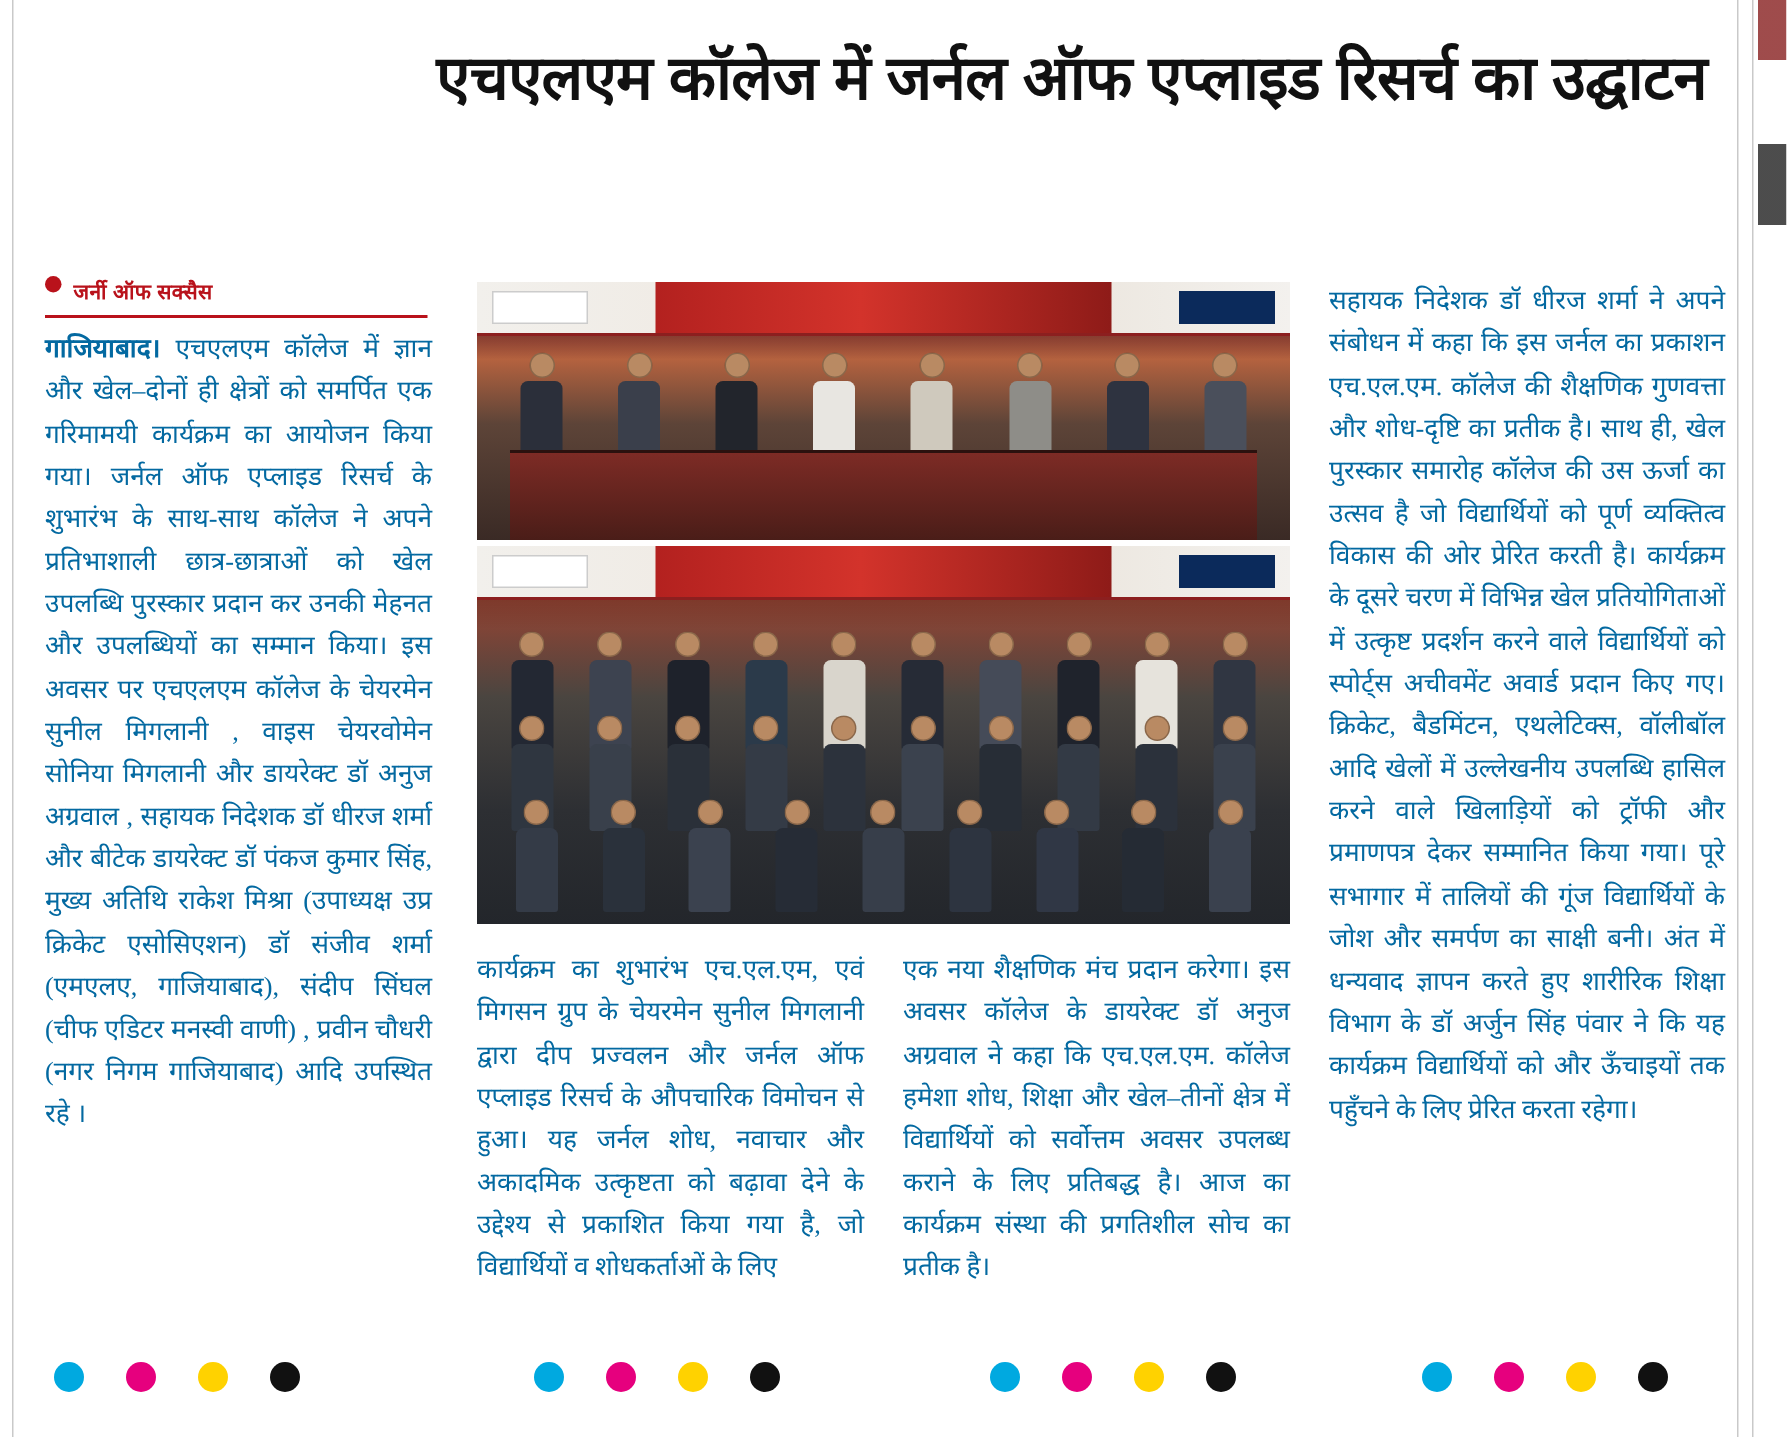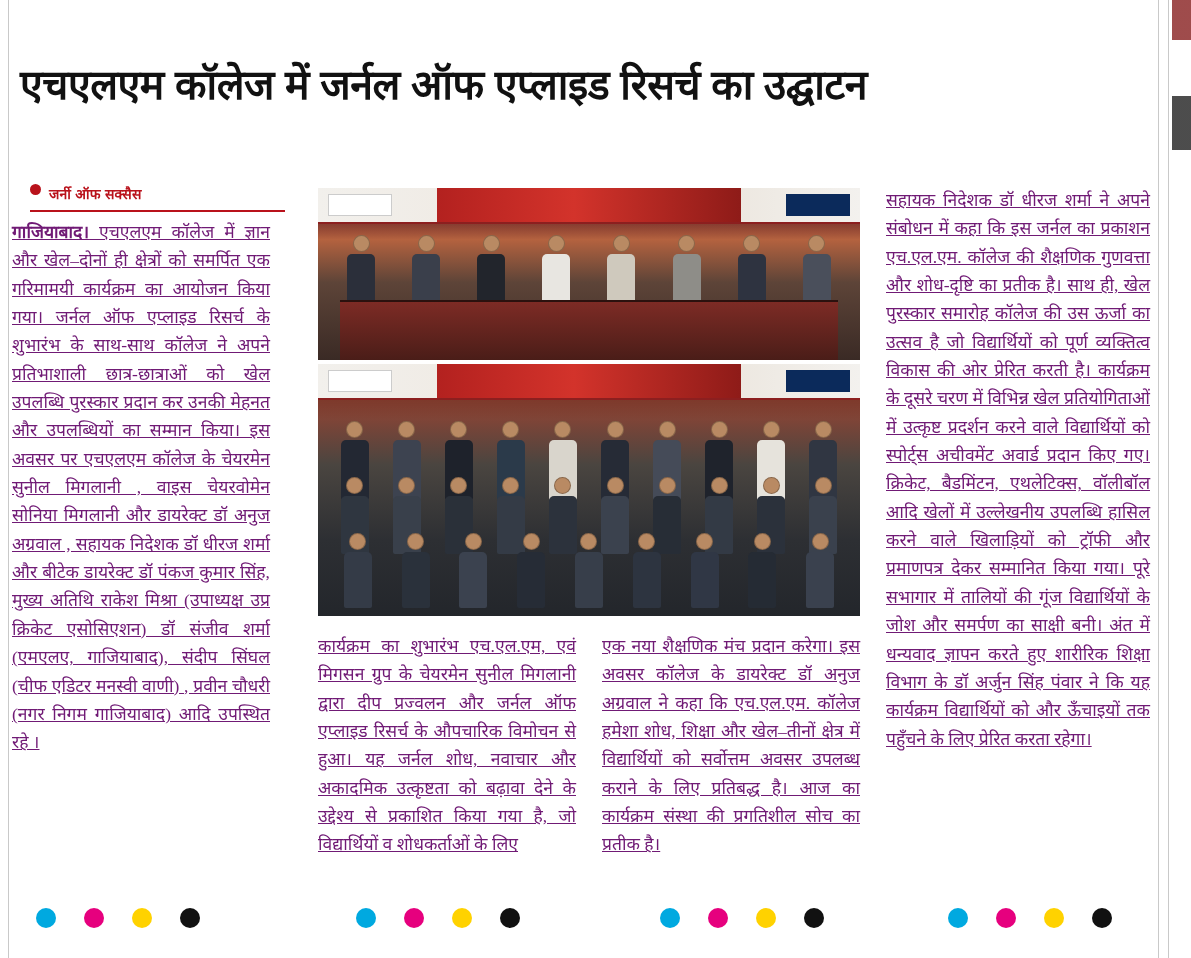--- a/index.html
+++ b/index.html
@@ -44,24 +44,23 @@
   .edge-strip {
     position: absolute;
     left: 1172px; top: 0;
     width: 19px; height: 958px;
     background: linear-gradient(180deg,#8e2c2c 0px,#8e2c2c 40px,#ffffff 40px,#ffffff 96px,#2d2d2d 96px,#2d2d2d 150px,#ffffff 150px,#ffffff 958px);
     opacity: .85;
   }
   
   .headline-wrap {
     position: absolute;
-    left: 20px; top: 28px;
+    left: 8px; top: 28px;
     width: 1130px;
-    text-align: left;
-    margin-top: 33px;
+    text-align: right;
   }
   .headline-main {
     font-family: "Liberation Sans", sans-serif;
     font-weight: bold;
     font-size: 41px;
     line-height: 1.18;
     letter-spacing: -0.4px;
     color: #111;
     white-space: nowrap;
   }
@@ -105,26 +104,25 @@
     width: 100%;
   }
   
   .col {
     position: absolute;
     font-family: "Liberation Serif", serif;
     font-size: 17.5px;
     line-height: 1.62;
     text-align: justify;
     text-justify: inter-word;
-    color: #701a75;
-    text-decoration: underline;
+    color: #0369a1;
   }
   .col p { margin: 0; }
   .col1 {
-    left: 12px; top: 218px;
+    left: 30px; top: 218px;
     width: 258px;
   }
   .dateline {
     font-weight: bold;
   }
   .col2 {
     left: 318px; top: 632px;
     width: 258px;
   }
   .col3 {

